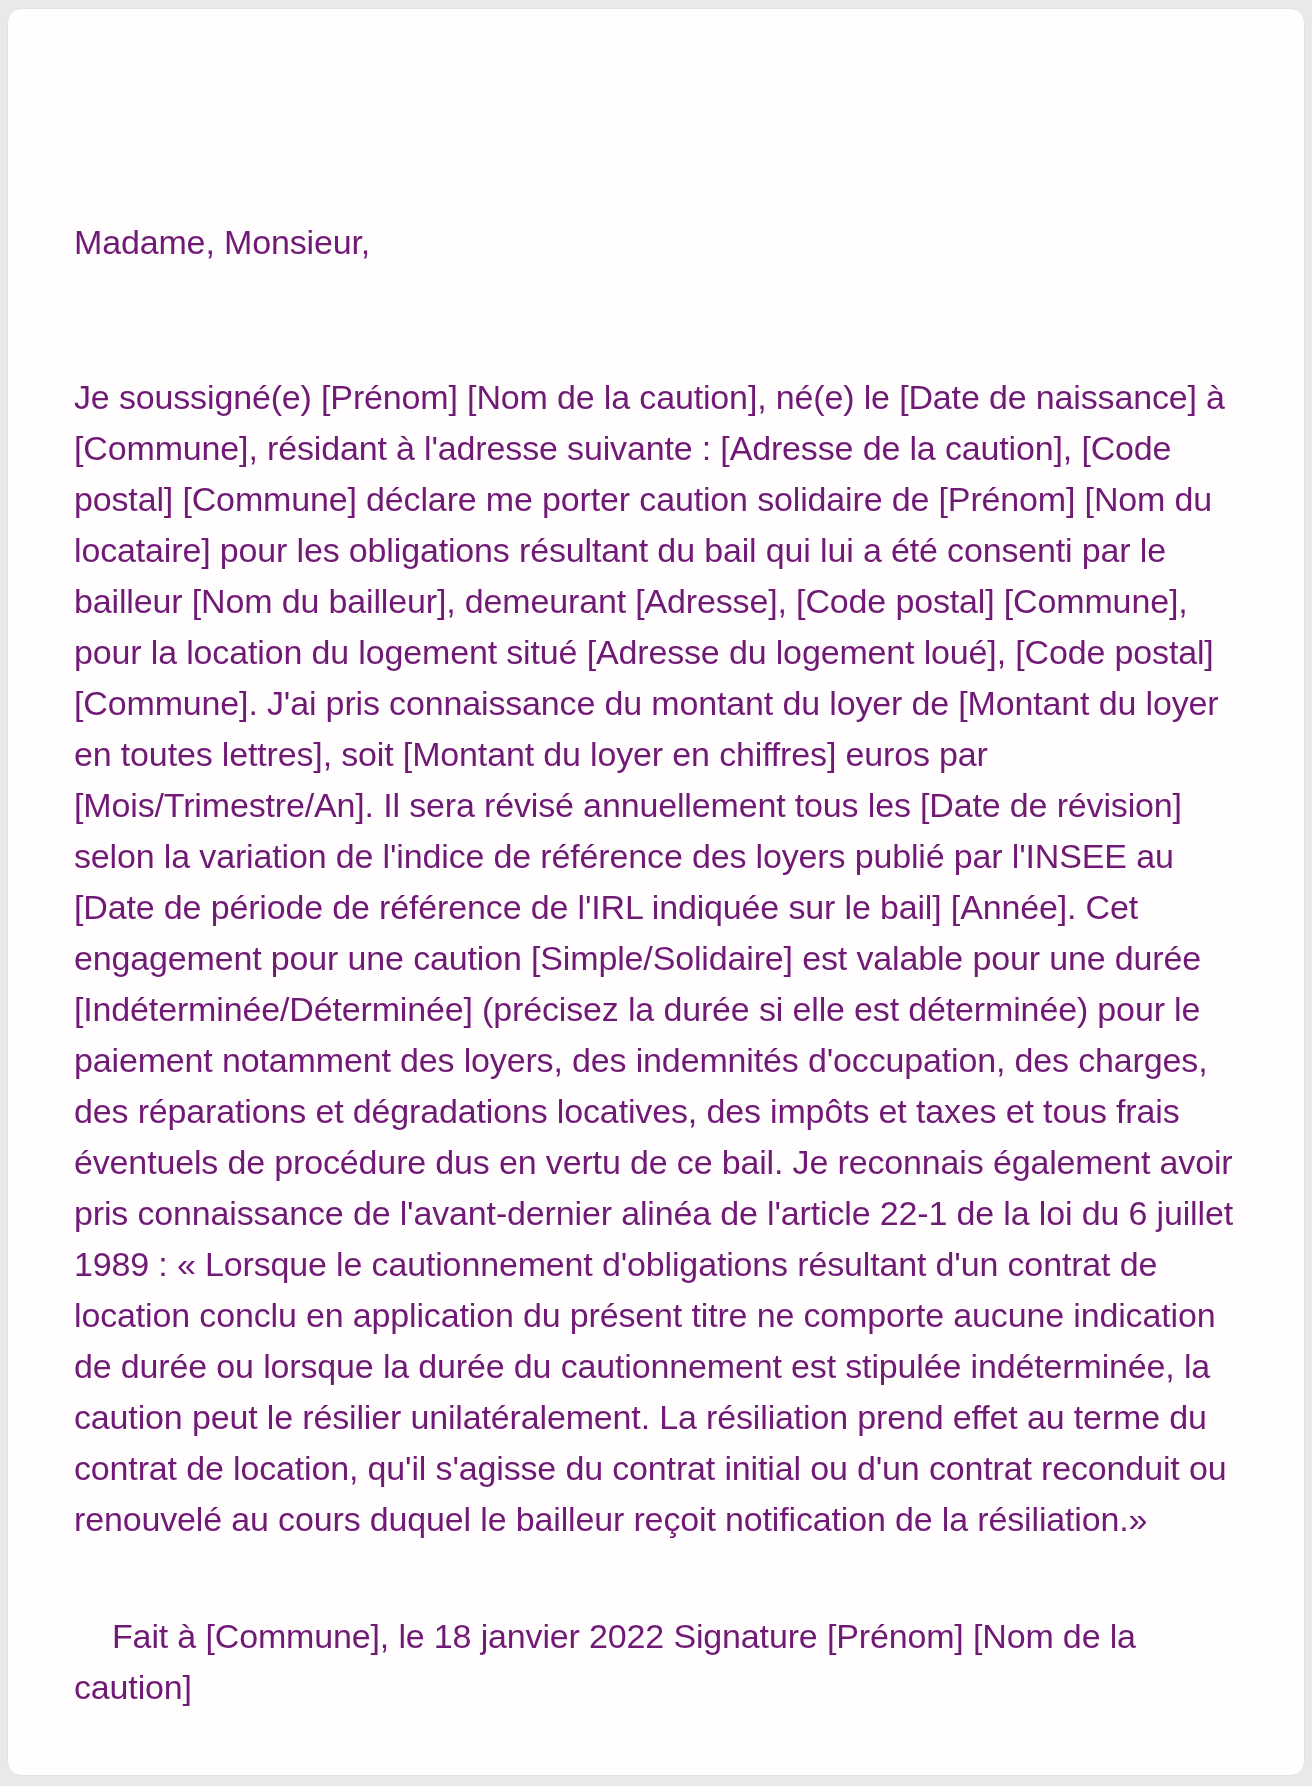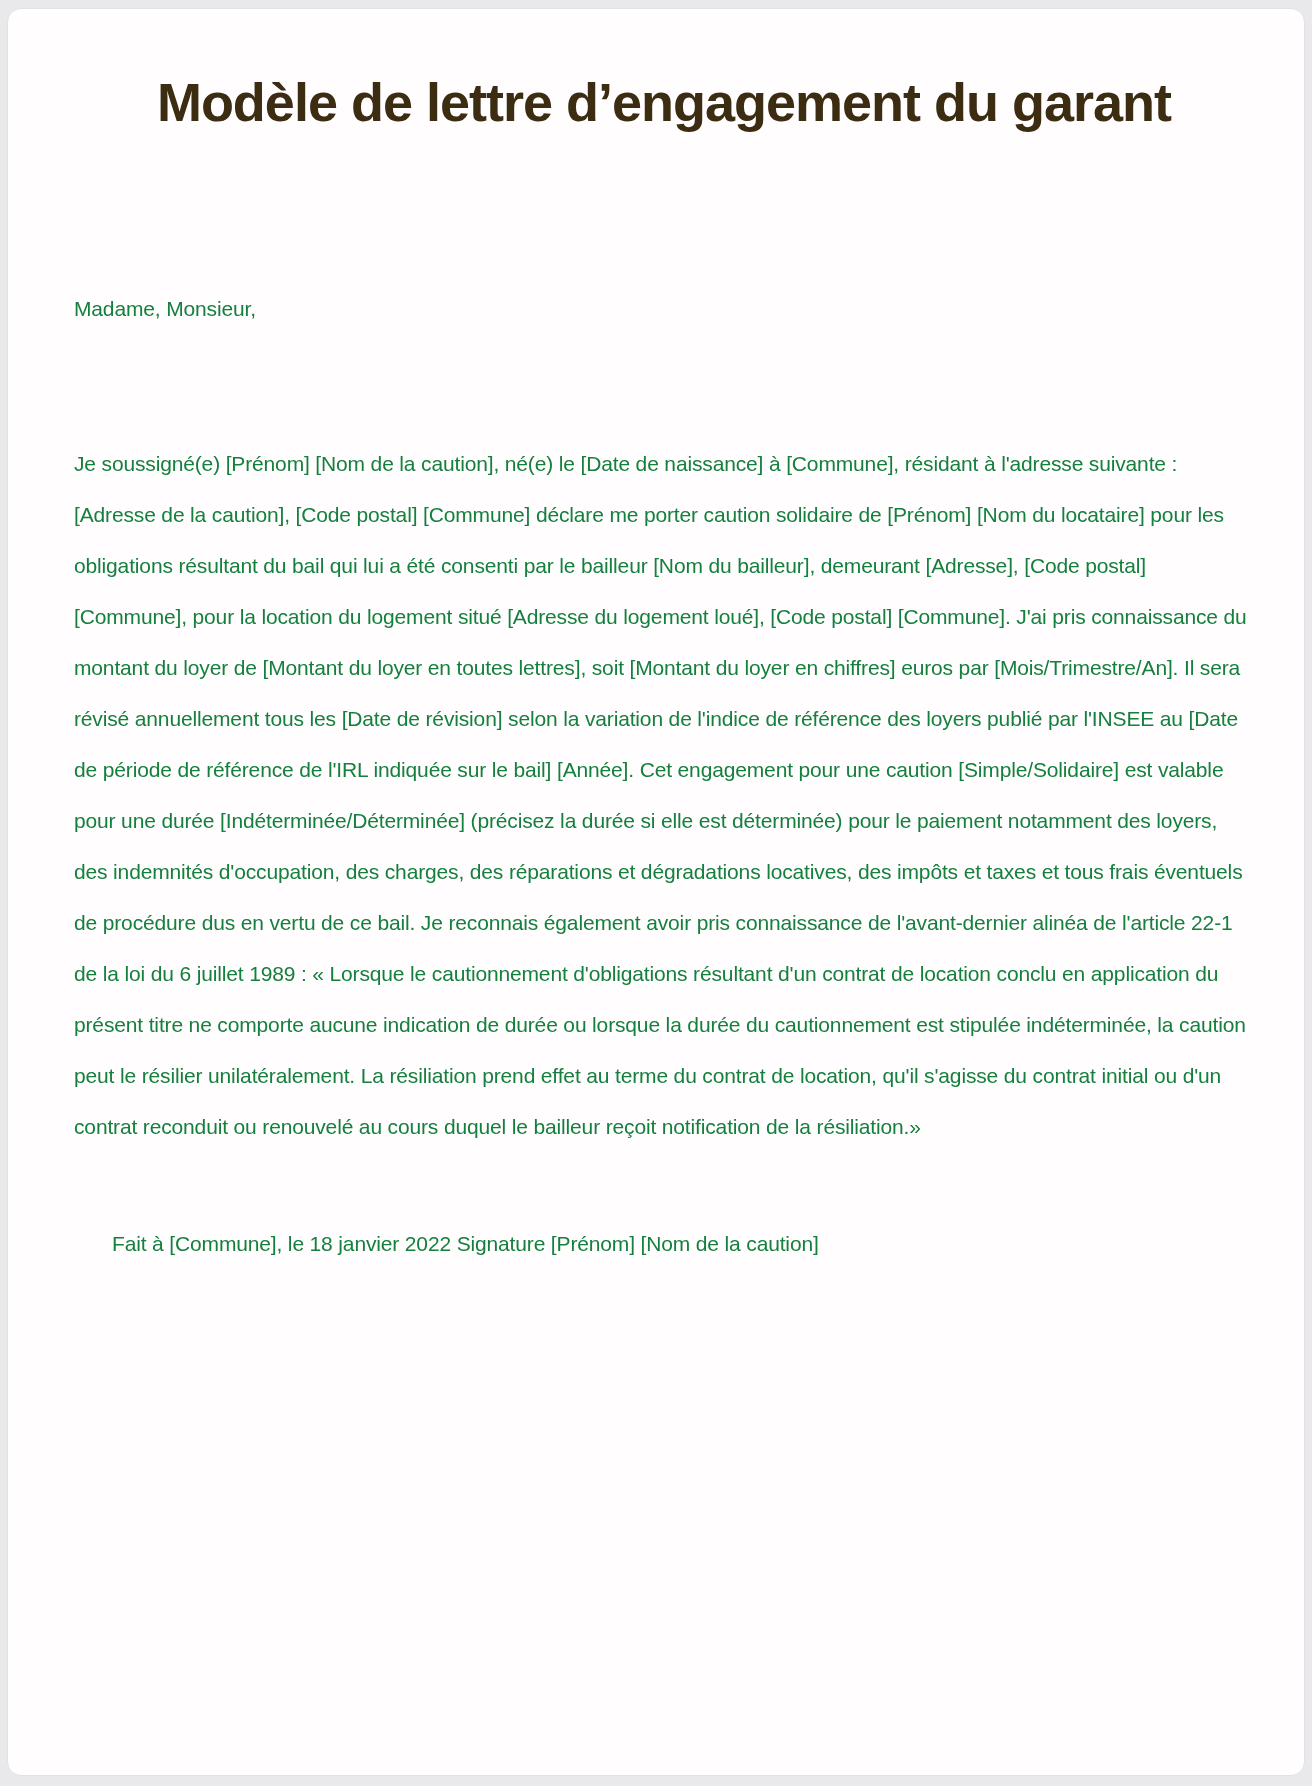--- a/index.html
+++ b/index.html
@@ -27,42 +27,41 @@
     font-size: 54px;
     line-height: 66px;
     font-weight: 700;
     letter-spacing: -1px;
     text-align: center;
     color: #3b2c12;
   }
   .salutation,
   .body-text,
   .closing {
-    font-size: 21px;
+    font-size: 34px;
     line-height: 51px;
-    color: #15803d;
+    color: #701a75;
     letter-spacing: -0.15px;
   }
   .salutation {
     margin: 148px 0 0;
   }
   .body-text {
     margin: 104px 0 0;
     max-width: 1180px;
   }
   .closing {
     margin: 66px 0 0;
     max-width: 1180px;
     text-indent: 38px;
   }
 </style>
 </head>
 <body>
 
 <main class="card">
-  <h1 class="title">Modèle de lettre d’engagement du garant</h1>
 
   <p class="salutation">Madame, Monsieur,</p>
 
   <p class="body-text">Je soussigné(e) [Prénom] [Nom de la caution], né(e) le [Date de naissance] à [Commune], résidant à l'adresse suivante : [Adresse de la caution], [Code postal] [Commune] déclare me porter caution solidaire de [Prénom] [Nom du locataire] pour les obligations résultant du bail qui lui a été consenti par le bailleur [Nom du bailleur], demeurant [Adresse], [Code postal] [Commune], pour la location du logement situé [Adresse du logement loué], [Code postal] [Commune]. J'ai pris connaissance du montant du loyer de [Montant du loyer en toutes lettres], soit [Montant du loyer en chiffres] euros par [Mois/Trimestre/An]. Il sera révisé annuellement tous les [Date de révision] selon la variation de l'indice de référence des loyers publié par l'INSEE au [Date de période de référence de l'IRL indiquée sur le bail] [Année]. Cet engagement pour une caution [Simple/Solidaire] est valable pour une durée [Indéterminée/Déterminée] (précisez la durée si elle est déterminée) pour le paiement notamment des loyers, des indemnités d'occupation, des charges, des réparations et dégradations locatives, des impôts et taxes et tous frais éventuels de procédure dus en vertu de ce bail. Je reconnais également avoir pris connaissance de l'avant-dernier alinéa de l'article 22-1 de la loi du 6 juillet 1989 : « Lorsque le cautionnement d'obligations résultant d'un contrat de location conclu en application du présent titre ne comporte aucune indication de durée ou lorsque la durée du cautionnement est stipulée indéterminée, la caution peut le résilier unilatéralement. La résiliation prend effet au terme du contrat de location, qu'il s'agisse du contrat initial ou d'un contrat reconduit ou renouvelé au cours duquel le bailleur reçoit notification de la résiliation.»</p>
 
   <p class="closing">Fait à [Commune], le 18 janvier 2022 Signature [Prénom] [Nom de la caution]</p>
 </main>
 
 </body></html>

